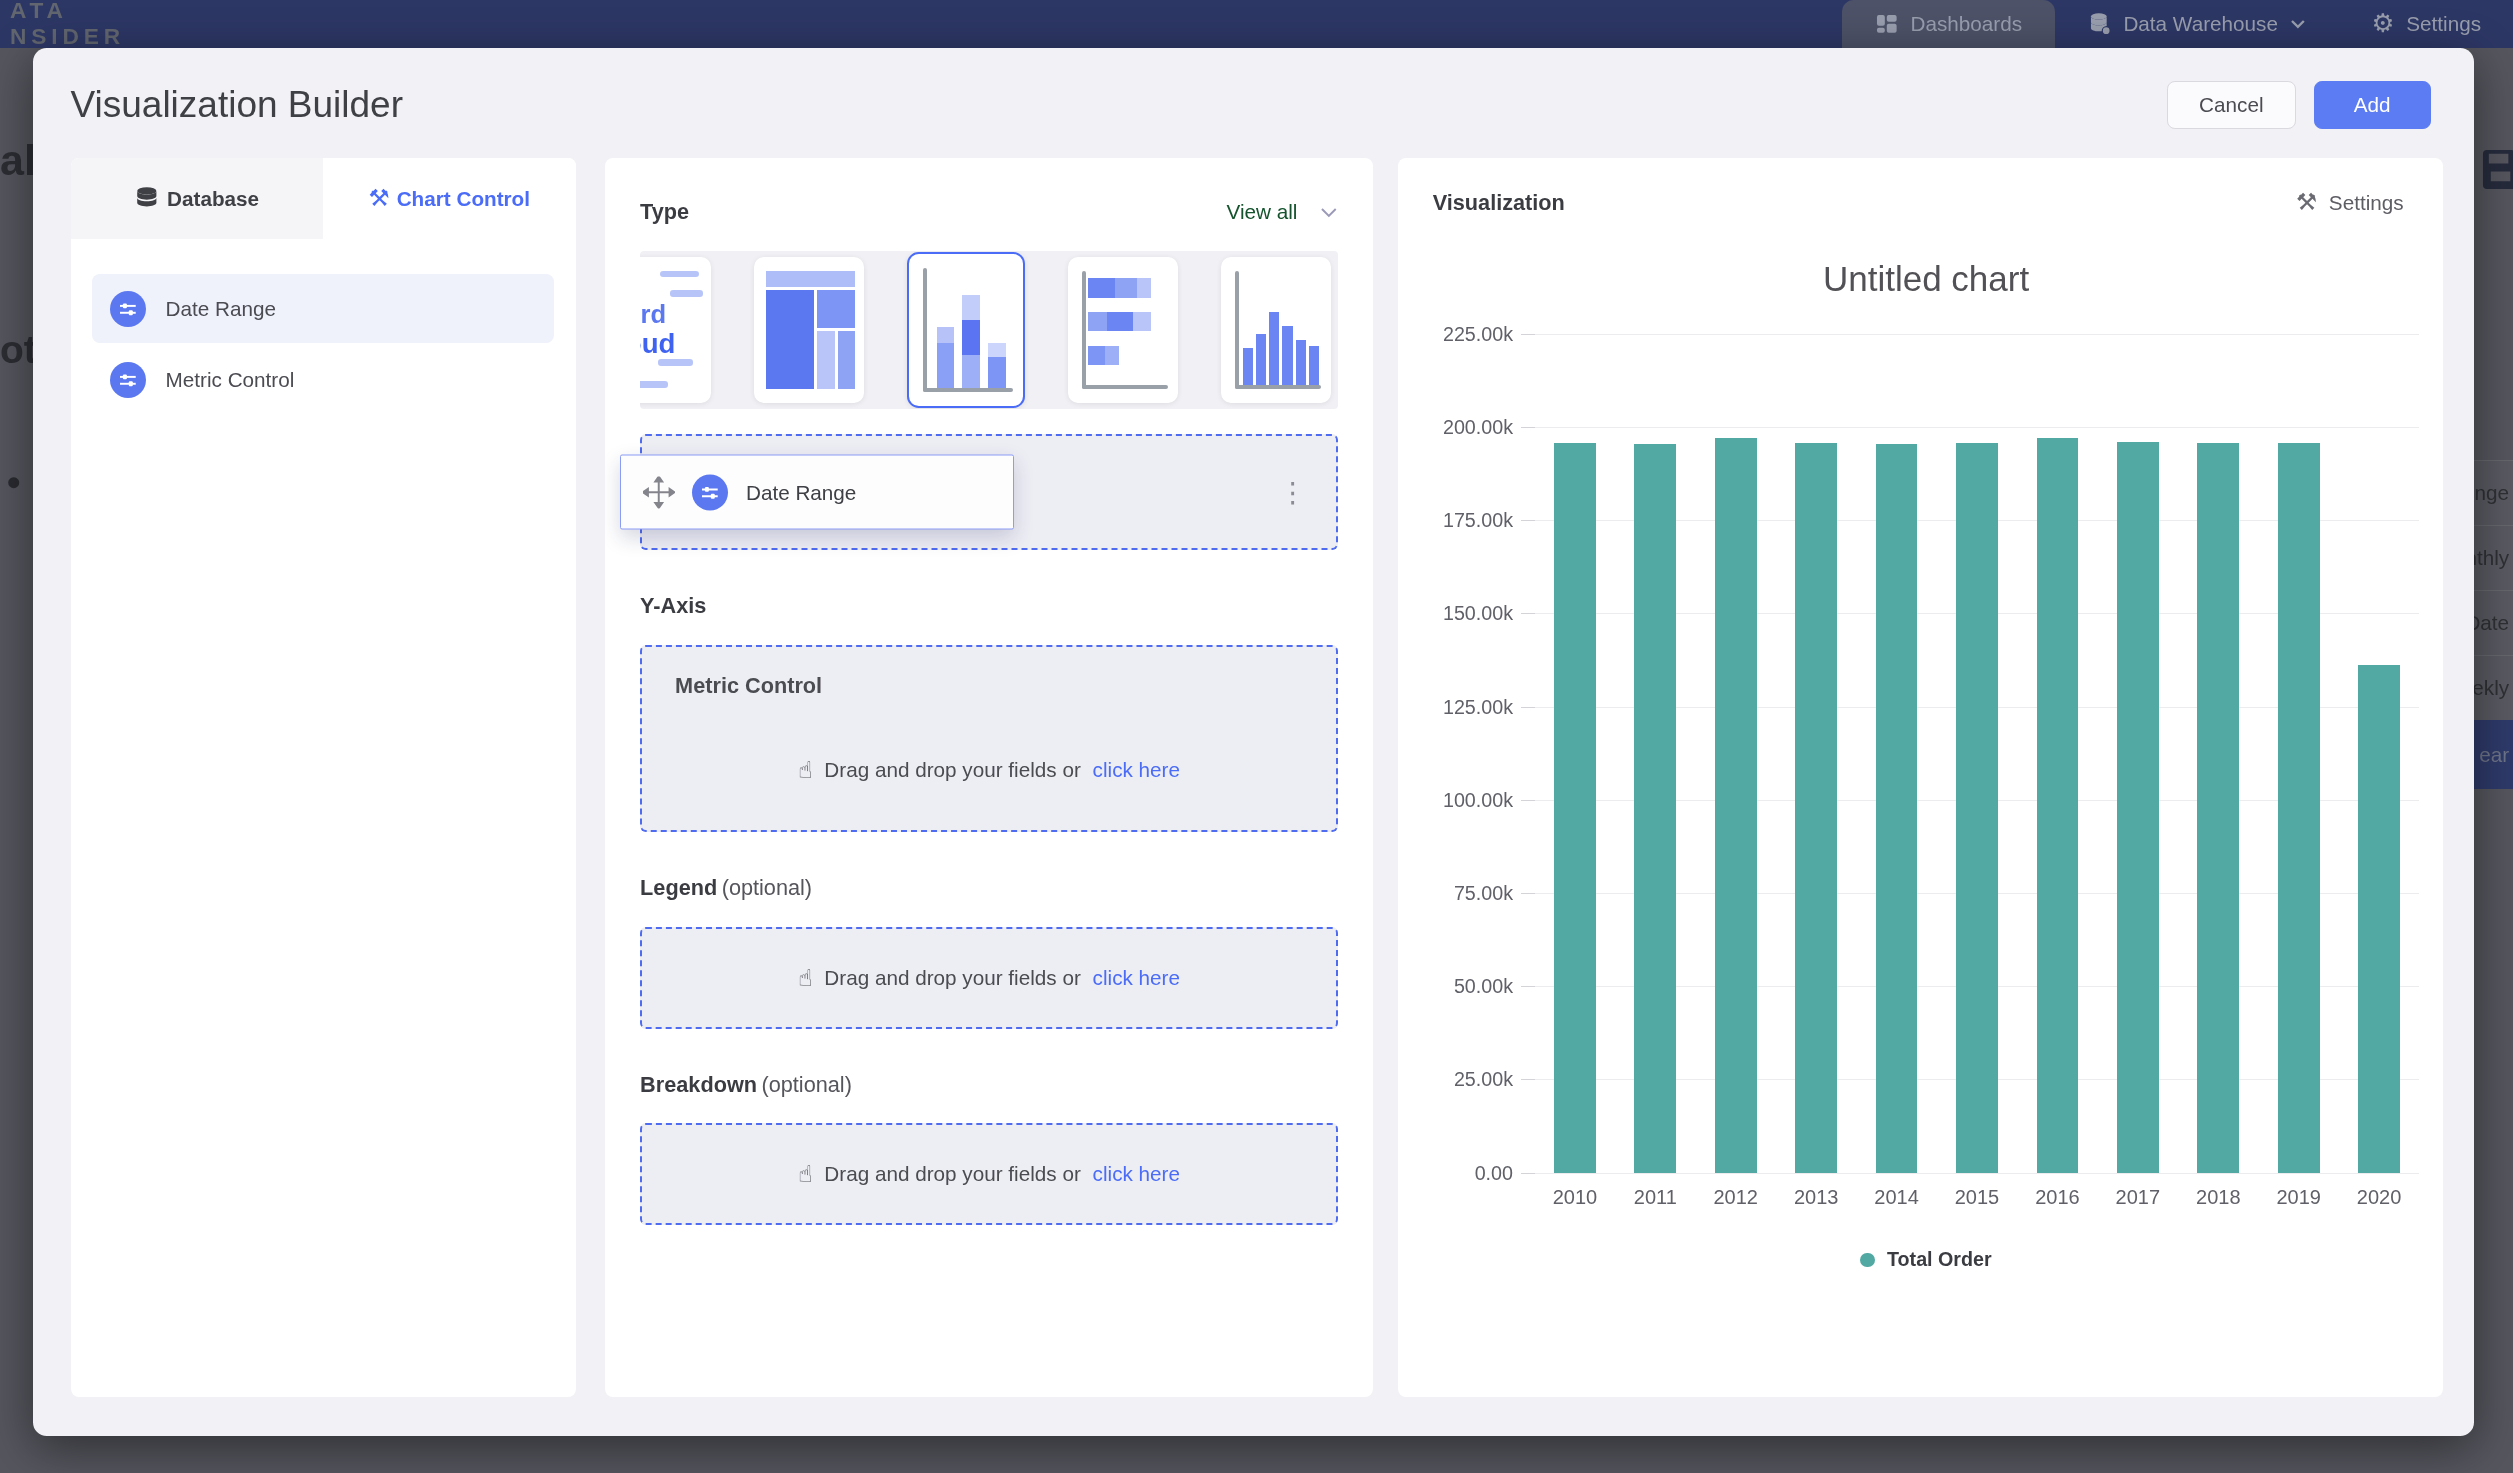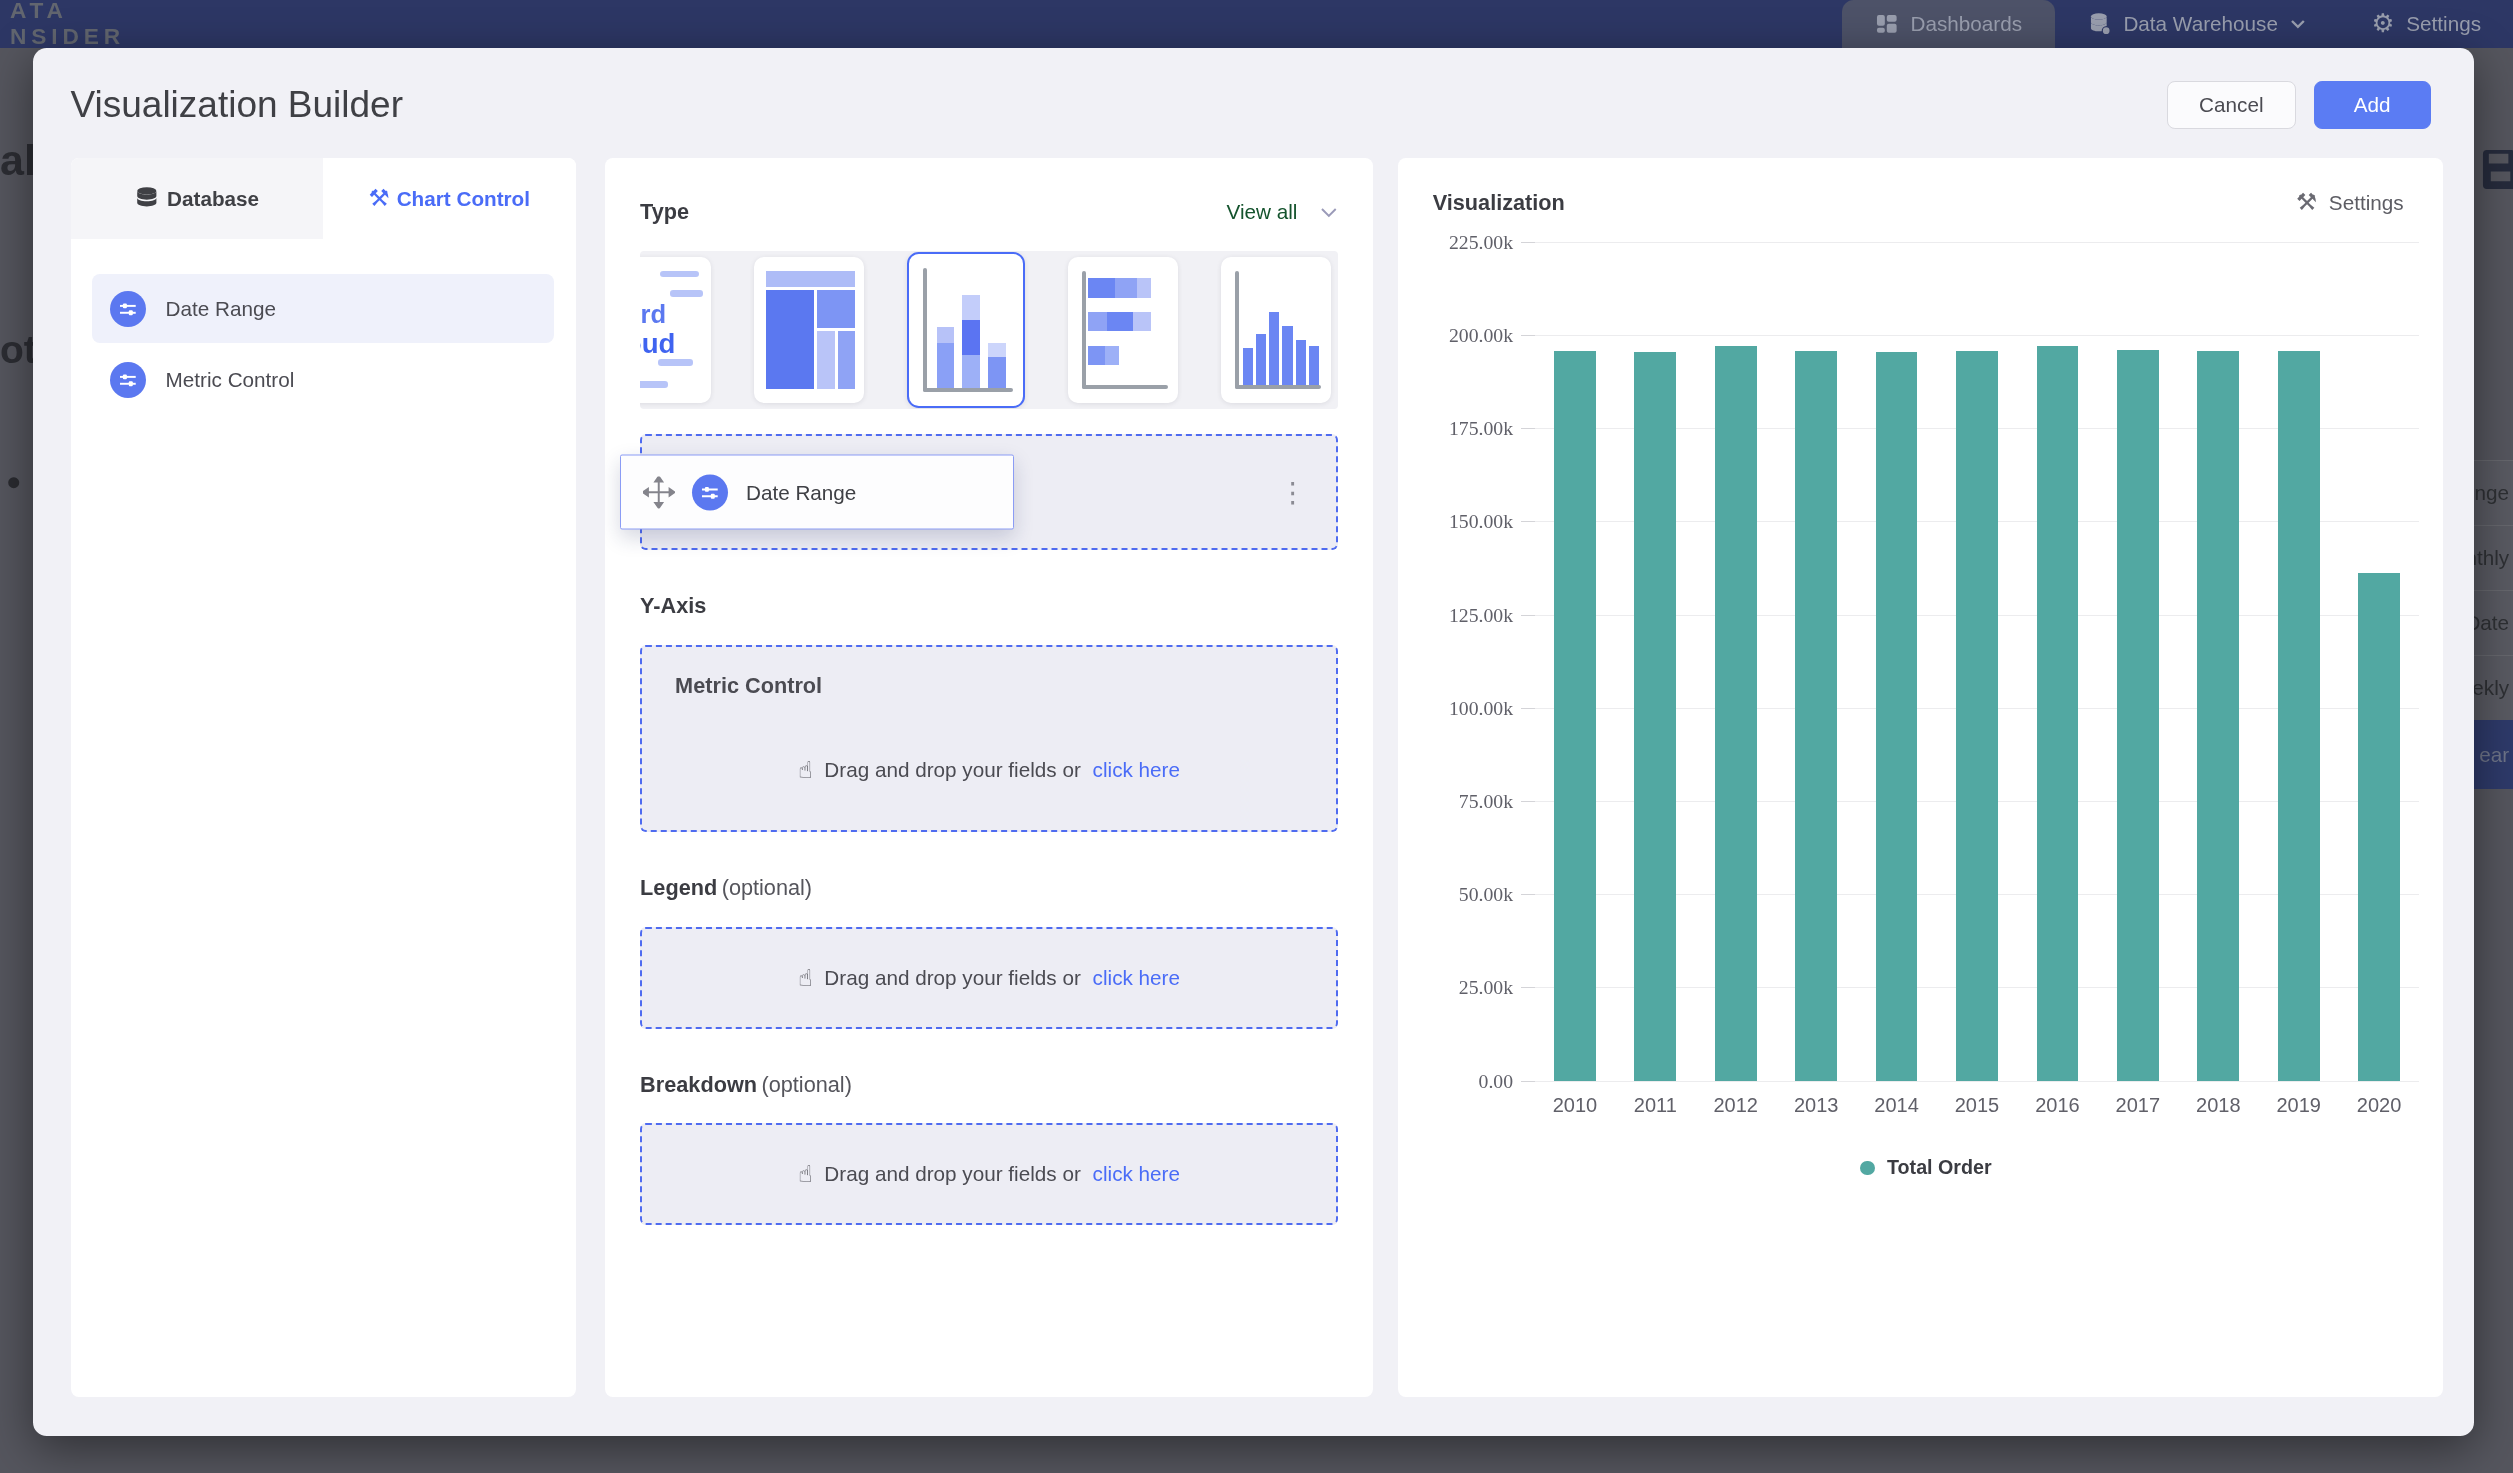--- a/index.html
+++ b/index.html
@@ -182,21 +182,21 @@
     flex: 1; margin-left: 24.6px; padding: 31.5px 23.6px 27.6px 35px;
     display: flex; flex-direction: column; min-width: 0;
   }
   .viz-header { display: flex; align-items: center; justify-content: space-between; padding-right: 15.8px; }
   .viz-heading { font-size: 21.7px; font-weight: 700; color: #3b3c42; }
   .settings { display: flex; align-items: center; gap: 11.8px; color: #5d5d64; font-size: 20.7px; cursor: pointer; }
   .settings .tool-glyph { color: #6a6a72; }
 
   .chart-title { margin-top: 43px; text-align: center; font-size: 35px; color: #515156; font-weight: 500; }
 
-  .chart-wrap { display: flex; margin-top: 26px; flex: 0 0 auto; font-family: Liberation Serif, serif; }
+  .chart-wrap { display: flex; margin-top: 35px; flex: 0 0 auto; }
   .chart-y-labels { width: 102px; position: relative; flex: 0 0 auto; }
   .ylab {
     position: absolute; right: 21.7px; transform: translateY(-50%);
     font-size: 19.7px; color: #606069; white-space: nowrap;
   }
   .chart-plot { position: relative; flex: 1; height: 839px; }
   .gridline { position: absolute; left: 0; right: 0; height: 1px; background: #ececee; }
   .gridline .tick { position: absolute; left: -13.8px; top: 0; width: 13.8px; height: 1px; background: #d4d4d8; }
   .bars-row { position: absolute; inset: 0; display: flex; align-items: flex-end; }
   .bar-slot { flex: 1; display: flex; justify-content: center; height: 100%; align-items: flex-end; }
@@ -471,20 +471,21 @@
 
     <div class="panel viz">
       <div class="viz-header">
         <span class="viz-heading">Visualization</span>
         <span class="settings">
           <span class="tool-glyph">⚒</span>
           <span>Settings</span>
         </span>
       </div>
 
+      <div class="chart-title">Untitled chart</div>
 
       <div class="chart-wrap">
         <div class="chart-y-labels">
             <span class="ylab" style="top: 0%;">225.00k</span>
             <span class="ylab" style="top: 11.1111%;">200.00k</span>
             <span class="ylab" style="top: 22.2222%;">175.00k</span>
             <span class="ylab" style="top: 33.3333%;">150.00k</span>
             <span class="ylab" style="top: 44.4444%;">125.00k</span>
             <span class="ylab" style="top: 55.5556%;">100.00k</span>
             <span class="ylab" style="top: 66.6667%;">75.00k</span>

